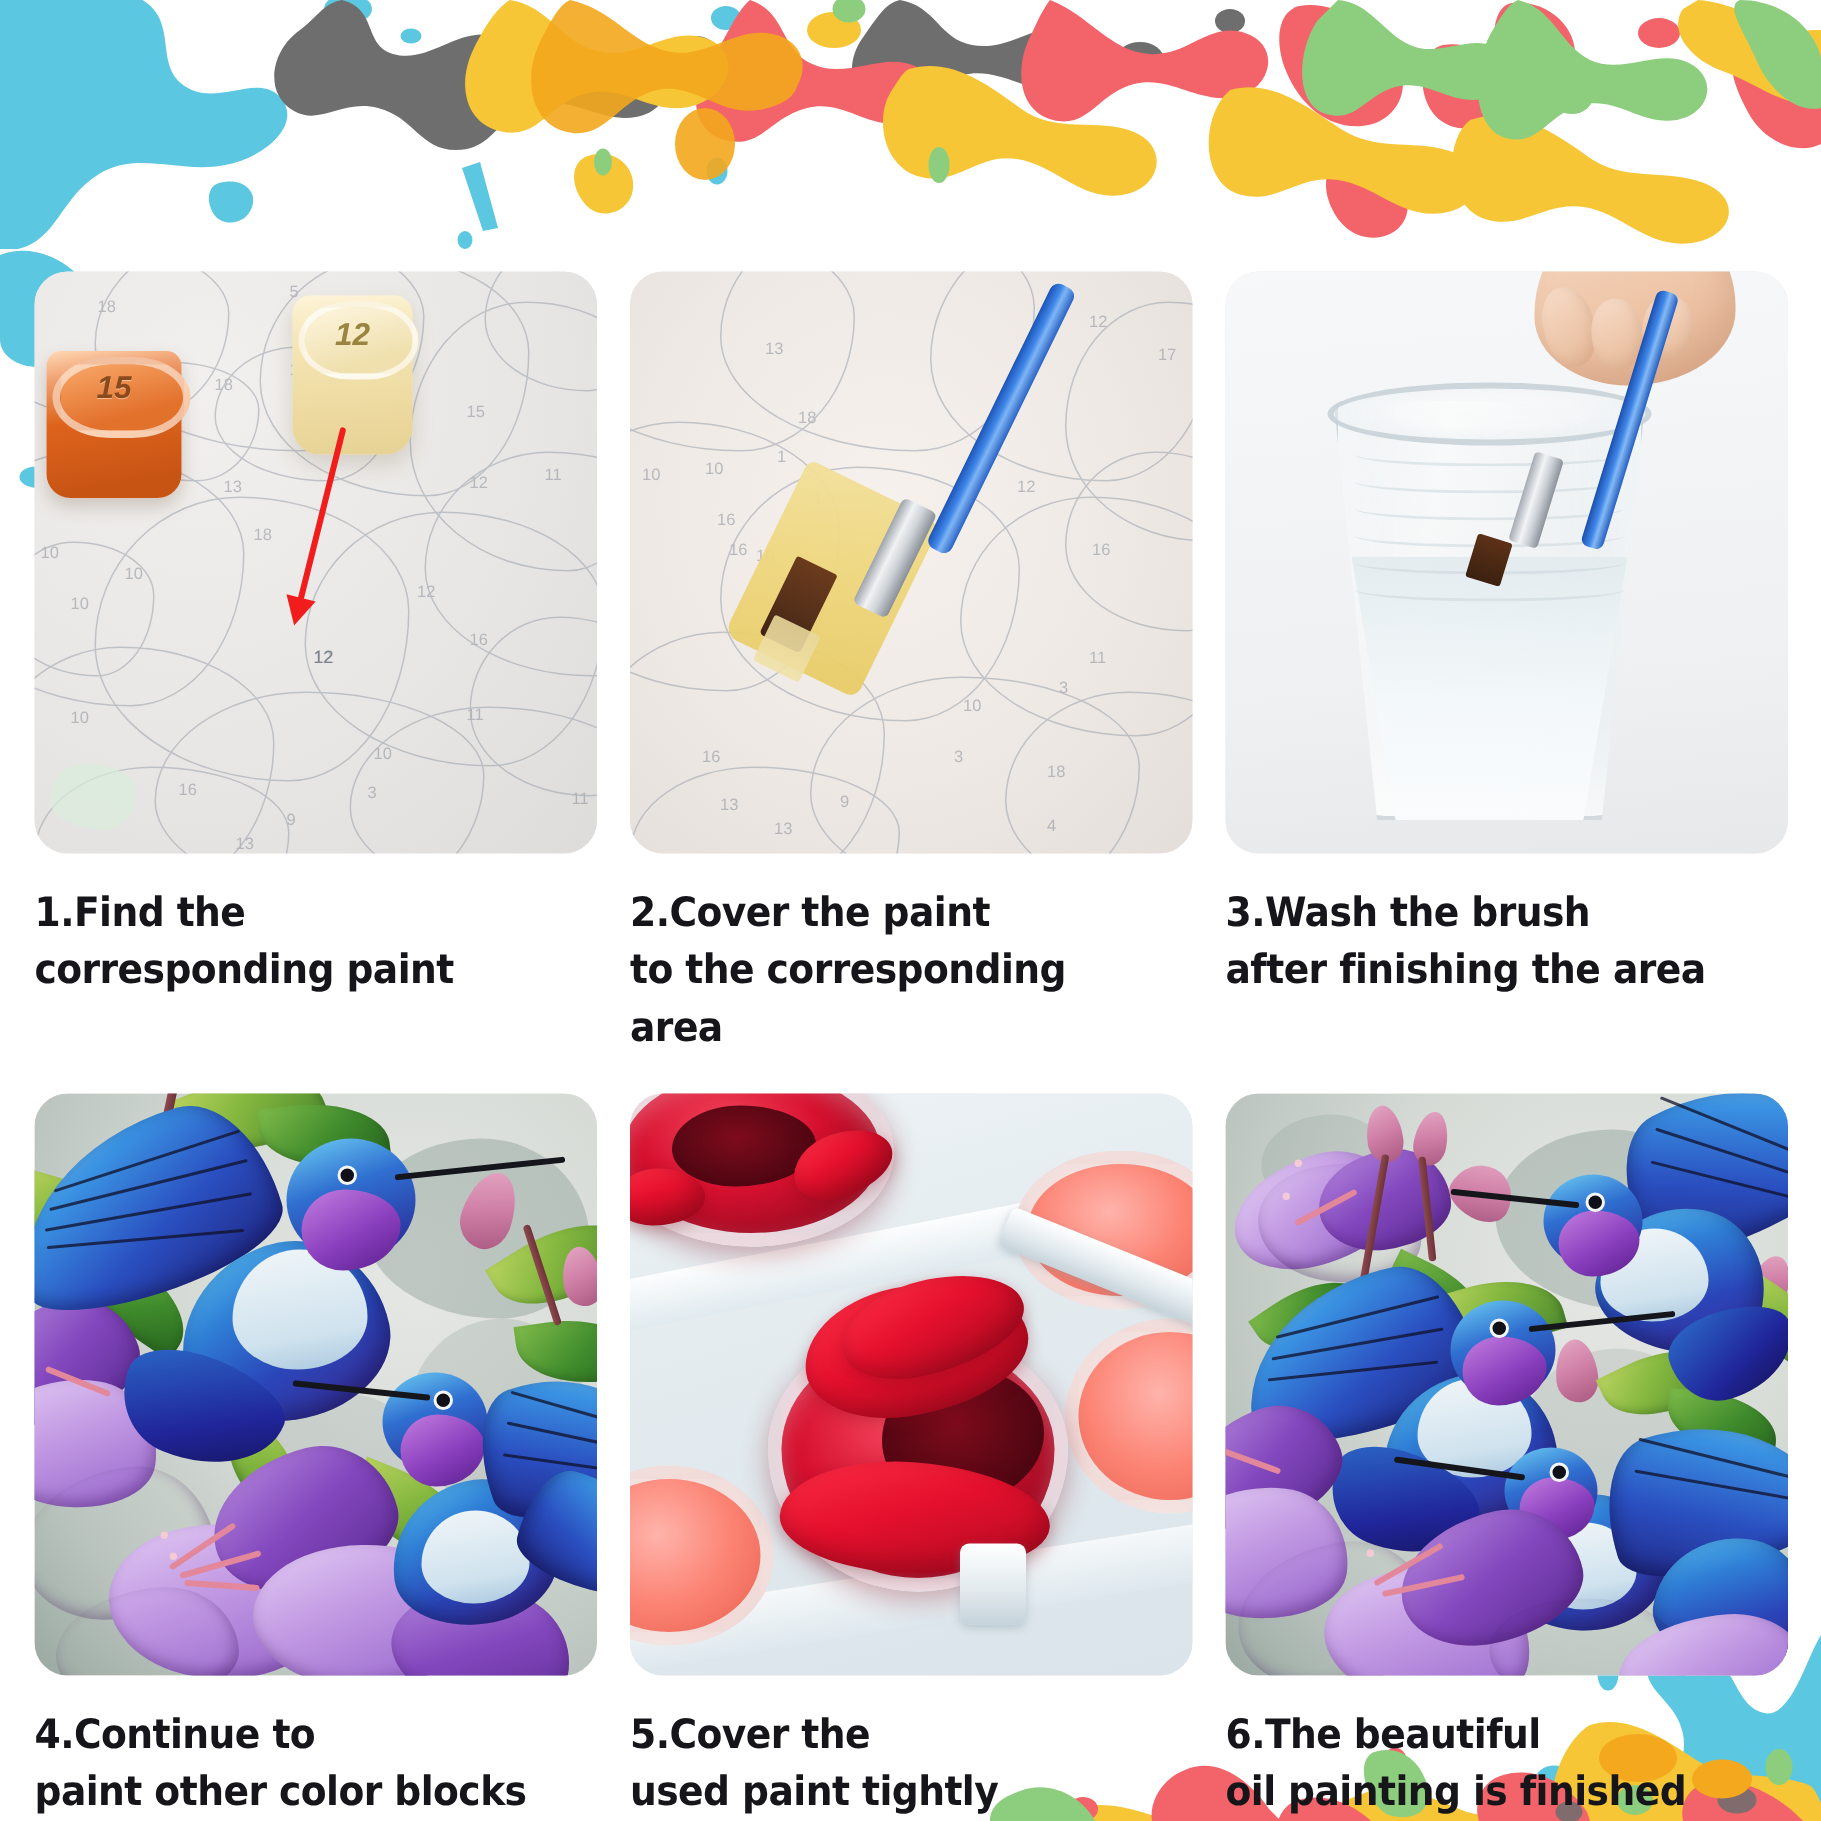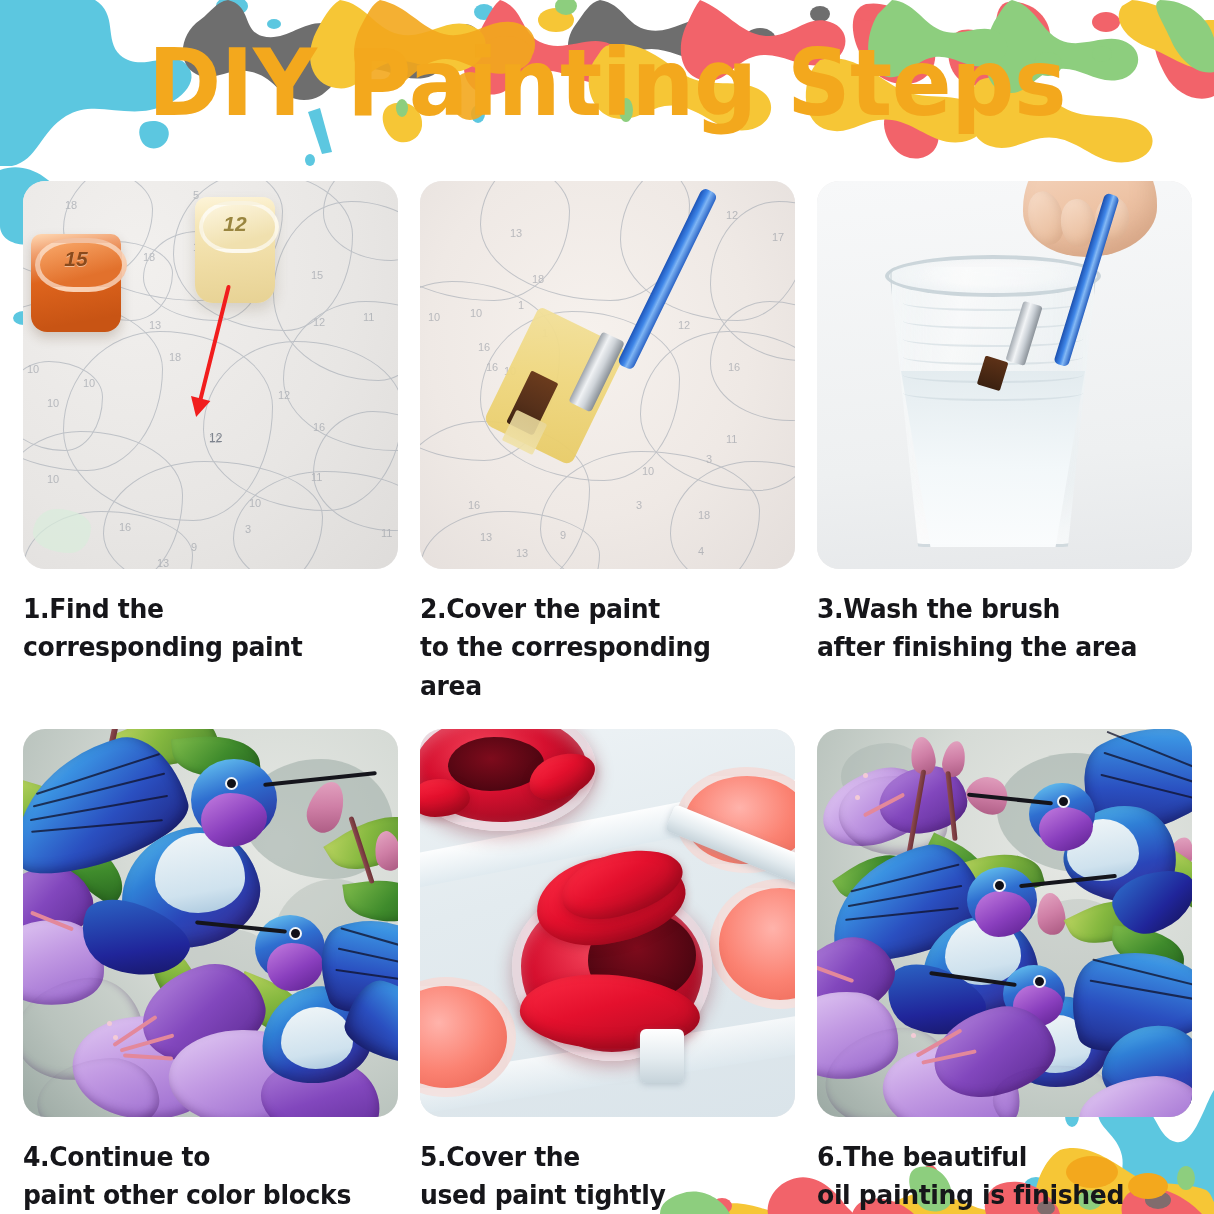--- a/index.html
+++ b/index.html
@@ -548,23 +548,20 @@
     <g fill="#6e6e6e" opacity="0.85">
       <ellipse cx="1158" cy="1200" rx="13" ry="9"></ellipse>
       <ellipse cx="1046" cy="1208" rx="9" ry="7"></ellipse>
     </g>
     <g fill="#f3a81d">
       <ellipse cx="1092" cy="1172" rx="26" ry="16"></ellipse>
       <ellipse cx="1148" cy="1186" rx="20" ry="13"></ellipse>
     </g>
   </svg>
 
-  <div class="header">
-    <div class="page-title">DIY Painting Steps</div>
-  </div>
 
   <div class="steps-grid">
 
     <div class="step-cell">
       <div class="step-photo">
         <div class="photo-inner">
           <div class="canvas-bg"></div>
           <div class="canvas-lines">
             <div class="cl" style="left:-40px;top:-20px;width:170px;height:120px;"></div>
             <div class="cl" style="left:40px;top:-30px;width:220px;height:150px;"></div>

